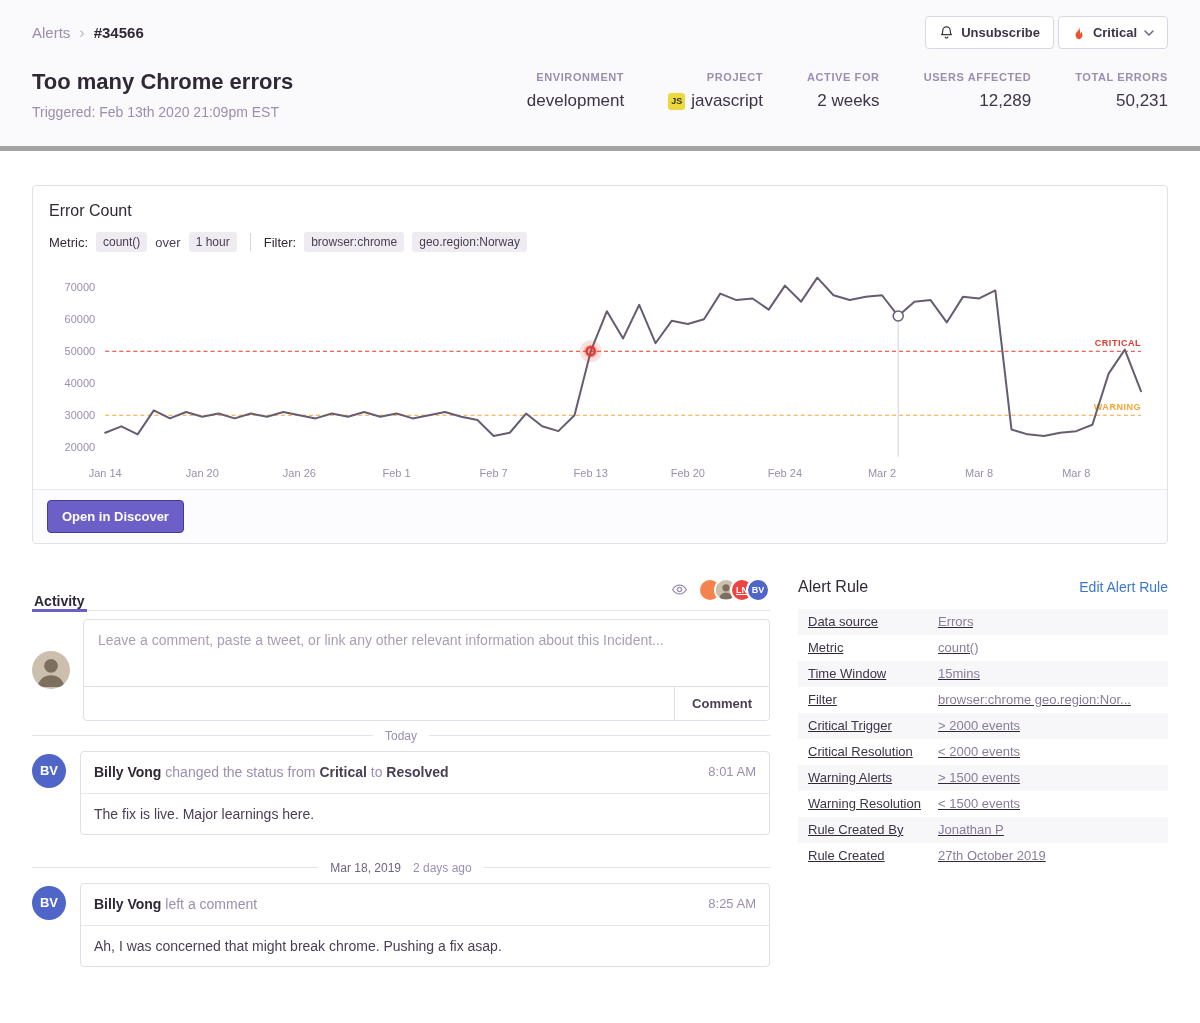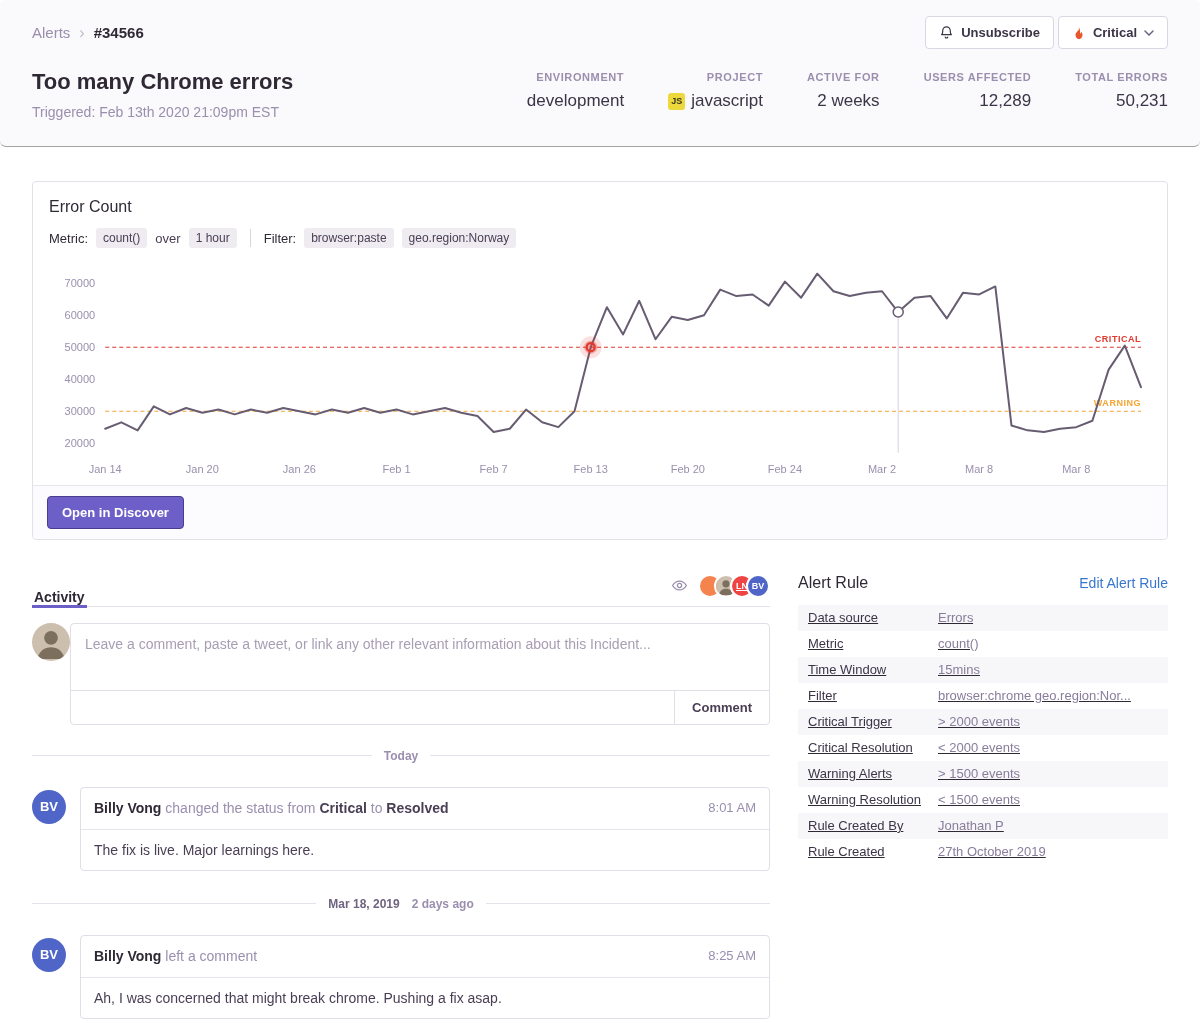--- a/index.html
+++ b/index.html
@@ -5,21 +5,21 @@
   * { box-sizing: border-box; }
   html, body { margin: 0; padding: 0; }
   body {
     width: 1200px; height: 1023px; overflow: hidden;
     background: #fff; color: #2f2936;
     font-family: "Liberation Sans", sans-serif;
   }
   svg text { font-family: "Liberation Sans", sans-serif; }
 
   
-  .page-header { background: #faf9fb; border-bottom: 1px solid #a3a3a3; padding: 16px 32px 26px; border-radius: 6px; }
+  .page-header { background: #faf9fb; border-bottom: 5px solid #a3a3a3; padding: 16px 32px 26px; }
   .header-top { display: flex; justify-content: space-between; align-items: center; }
   .breadcrumb { display: flex; align-items: center; gap: 9px; font-size: 15px; }
   .crumb-parent { color: #9a8fae; text-decoration: none; cursor: pointer; }
   .crumb-sep { color: #c2bacc; font-size: 16px; }
   .crumb-current { color: #2f2936; font-weight: 700; }
   .header-actions { display: flex; gap: 4px; }
   .btn {
     display: inline-flex; align-items: center; gap: 7px;
     background: #fff; border: 1px solid #dcd6e2; border-radius: 4px;
     padding: 8px 13px; font: 600 13px "Liberation Sans", sans-serif;
@@ -66,33 +66,33 @@
   .avatar-stack { display: flex; align-items: center; }
   .avatar-sm {
     width: 24px; height: 24px; border-radius: 50%; border: 2px solid #fff; margin-left: -8px;
     display: inline-flex; align-items: center; justify-content: center;
     font-size: 9px; font-weight: 700; color: #fff; overflow: hidden; flex-shrink: 0;
   }
   .avatar-sm:first-child { margin-left: 0; }
   .avatar-photo { padding: 0; }
   .avatar-photo svg { display: block; width: 100%; height: 100%; }
 
-  .composer { display: flex; gap: 0; margin-top: 16px; }
+  .composer { display: flex; gap: 13px; margin-top: 8px; align-items: center; }
   .avatar-lg { width: 38px; height: 38px; border-radius: 50%; overflow: hidden; flex-shrink: 0; }
   .avatar-lg svg { display: block; width: 100%; height: 100%; }
   .composer-box { flex: 1; border: 1px solid #e2dde7; border-radius: 4px; background: #fff; }
   .composer-input {
     display: block; width: 100%; height: 66px; border: none; outline: none; resize: none;
     padding: 12px 14px; font: 14px "Liberation Sans", sans-serif; color: #493e54; background: transparent;
   }
   .composer-input::placeholder { color: #a89eb4; }
   .composer-footer { border-top: 1px solid #e2dde7; display: flex; justify-content: flex-end; }
   .comment-btn { background: #fff; border: none; border-left: 1px solid #e2dde7; padding: 9px 17px; font: 600 13px "Liberation Sans", sans-serif; color: #493e54; cursor: pointer; border-radius: 0 0 4px 0; }
 
-  .date-divider { display: flex; align-items: center; gap: 12px; margin: 24px 0; font-weight: bold; }
+  .date-divider { display: flex; align-items: center; gap: 12px; margin: 8px 0; }
   .date-divider .line { flex: 1; height: 1px; background: #e6e1ea; }
   .divider-text { font-size: 12px; color: #9a8fae; white-space: nowrap; }
   .divider-date { font-size: 12px; color: #6f6481; white-space: nowrap; }
 
   .activity-item { display: flex; gap: 14px; margin-bottom: 26px; }
   .item-avatar {
     width: 34px; height: 34px; border-radius: 50%; flex-shrink: 0; margin-top: 3px;
     display: flex; align-items: center; justify-content: center;
     color: #fff; font-size: 13px; font-weight: 600;
   }
@@ -188,21 +188,21 @@
   <section class="chart-card">
     <div class="chart-card-body">
       <h2 class="chart-title">Error Count</h2>
       <div class="metric-row">
         <span>Metric:</span>
         <span class="chip">count()</span>
         <span class="metric-word">over</span>
         <span class="chip">1 hour</span>
         <span class="metric-sep"></span>
         <span>Filter:</span>
-        <span class="chip">browser:paste</span>
+        <span class="chip">browser:chrome</span>
         <span class="chip">geo.region:Norway</span>
       </div>
       <div class="chart-area" id="chart"><svg viewBox="0 0 1098 228" width="100%">
             <text x="46" y="196.4406779661017" text-anchor="end" fill="#9a8fae" font-size="11">20000</text>
             <text x="46" y="164.5762711864407" text-anchor="end" fill="#9a8fae" font-size="11">30000</text>
             <text x="46" y="132.71186440677965" text-anchor="end" fill="#9a8fae" font-size="11">40000</text>
             <text x="46" y="100.84745762711866" text-anchor="end" fill="#9a8fae" font-size="11">50000</text>
             <text x="46" y="68.98305084745763" text-anchor="end" fill="#9a8fae" font-size="11">60000</text>
             <text x="46" y="37.1186440677966" text-anchor="end" fill="#9a8fae" font-size="11">70000</text>
             <text x="56" y="222" text-anchor="middle" fill="#9a8fae" font-size="11">Jan 14</text>

